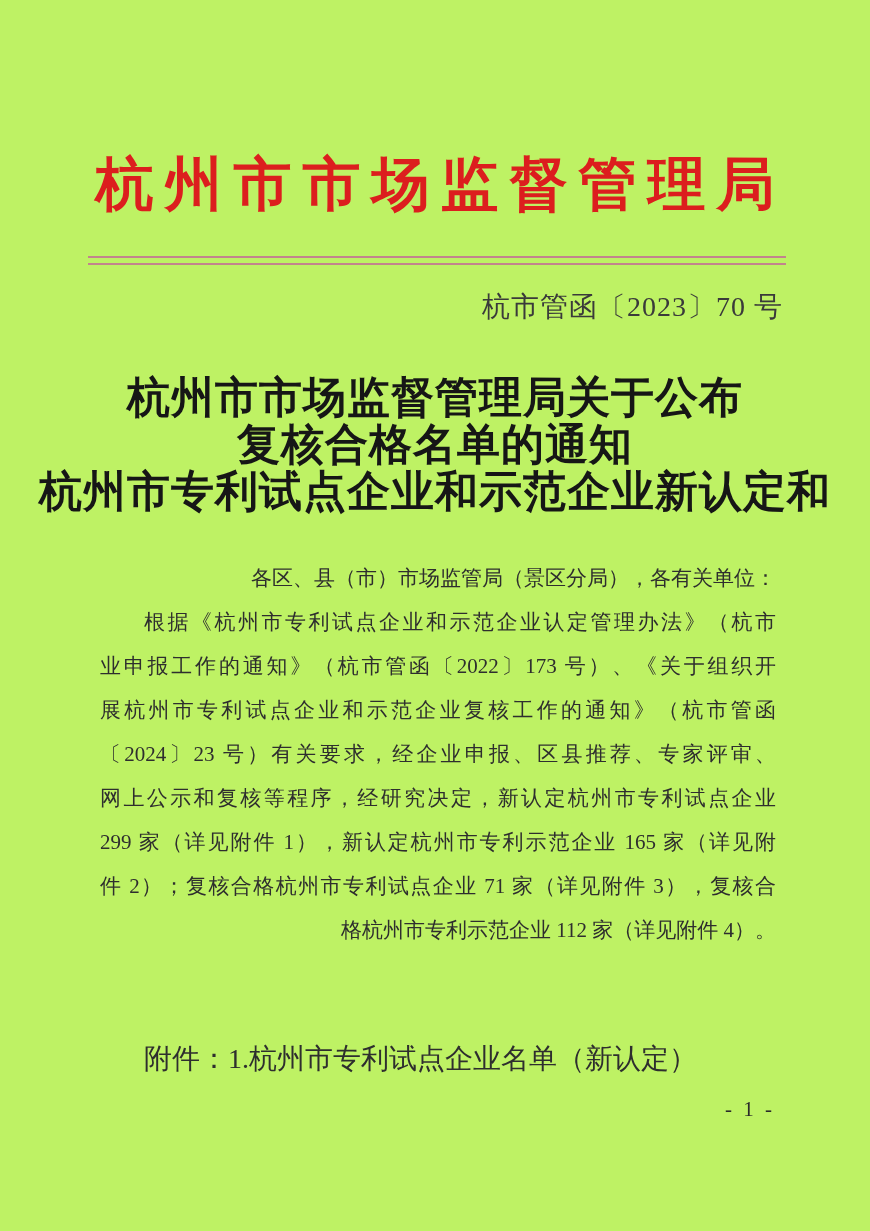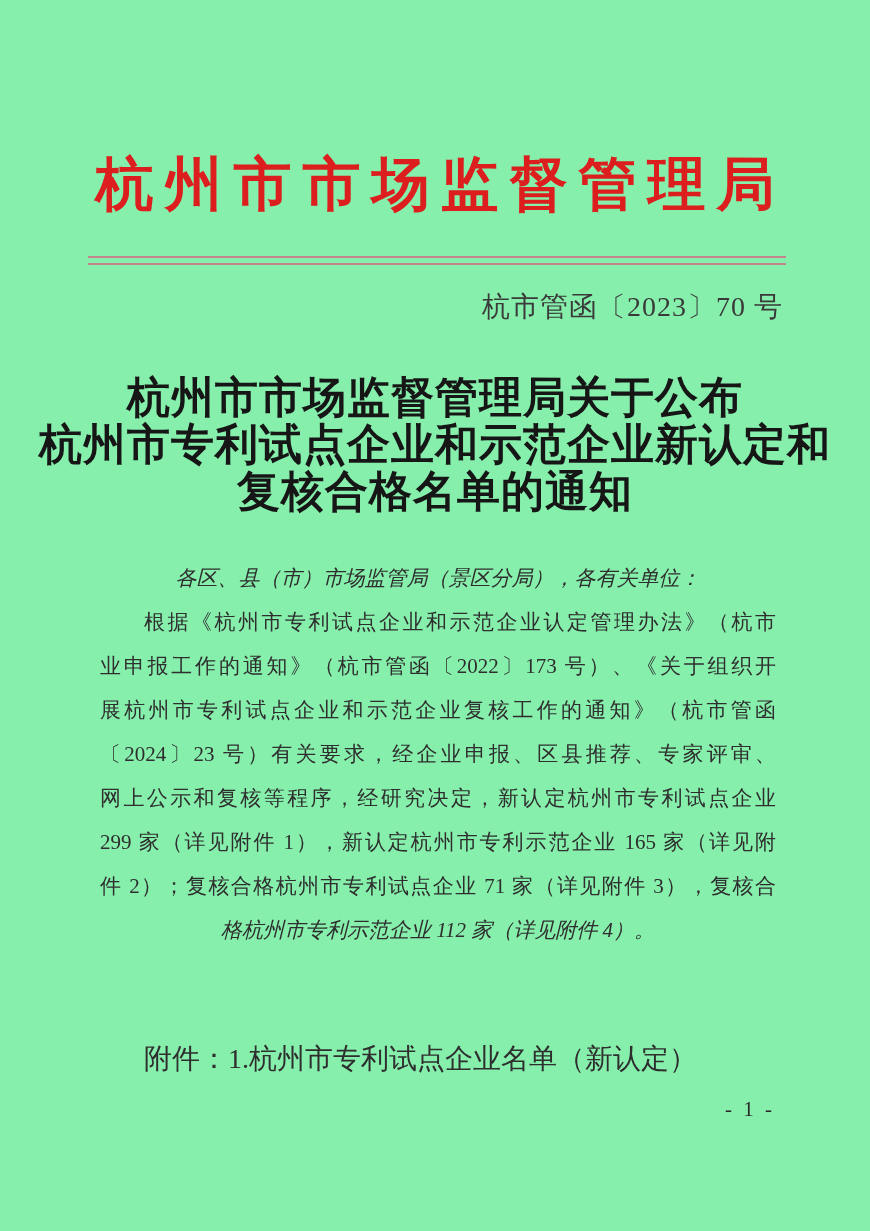--- a/index.html
+++ b/index.html
@@ -13,21 +13,21 @@
   body {
     width: 870px;
     height: 1231px;
     position: relative;
     font-family: "Liberation Serif", "DejaVu Serif", serif;
     overflow: hidden;
   }
   .page {
     position: absolute;
     inset: 0;
-    background: #86efac;
+    background: #bef264;
   }
   
   .agency-header {
     position: absolute;
     top: 146px;
     left: 0;
     width: 870px;
     text-align: center;
     font-size: 58px;
     font-weight: 900;
@@ -79,23 +79,22 @@
     color: var(--body-text);
     line-height: 44px;
   }
   .body-line {
     text-align: justify;
     text-align-last: justify;
     white-space: nowrap;
     overflow: visible;
   }
   .body-line.no-stretch {
-    text-align: center;
+    text-align: right;
     text-align-last: auto;
-    font-style: italic;
   }
   .body-line.indent {
     text-indent: 44px;
   }
   .attachment-line {
     position: absolute;
     top: 1037px;
     left: 100px;
     width: 676px;
     padding-left: 44px;
@@ -120,22 +119,22 @@
 <div class="page">
 
   <div class="agency-header">杭州市市场监督管理局</div>
 
   <div class="red-rule"></div>
 
   <div class="doc-number">杭市管函〔2023〕70 号</div>
 
   <div class="notice-title">
     <div>杭州市市场监督管理局关于公布</div>
+    <div>复核合格名单的通知</div>
     <div>杭州市专利试点企业和示范企业新认定和</div>
-    <div>复核合格名单的通知</div>
   </div>
 
   <div class="body-text">
     <div class="body-line no-stretch">各区、县（市）市场监管局（景区分局），各有关单位：</div>
     <div class="body-line indent">根据《杭州市专利试点企业和示范企业认定管理办法》（杭市</div>
     <div class="body-line">业申报工作的通知》（杭市管函〔2022〕173 号）、《关于组织开</div>
     <div class="body-line">展杭州市专利试点企业和示范企业复核工作的通知》（杭市管函</div>
     <div class="body-line">〔2024〕23 号）有关要求，经企业申报、区县推荐、专家评审、</div>
     <div class="body-line">网上公示和复核等程序，经研究决定，新认定杭州市专利试点企业</div>
     <div class="body-line">299 家（详见附件 1），新认定杭州市专利示范企业 165 家（详见附</div>

